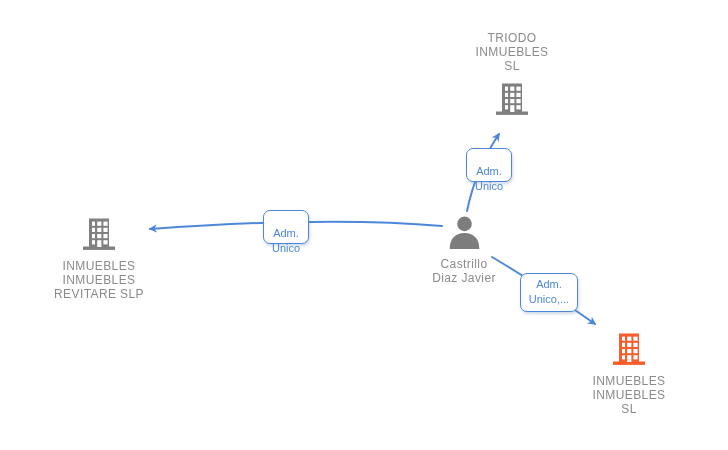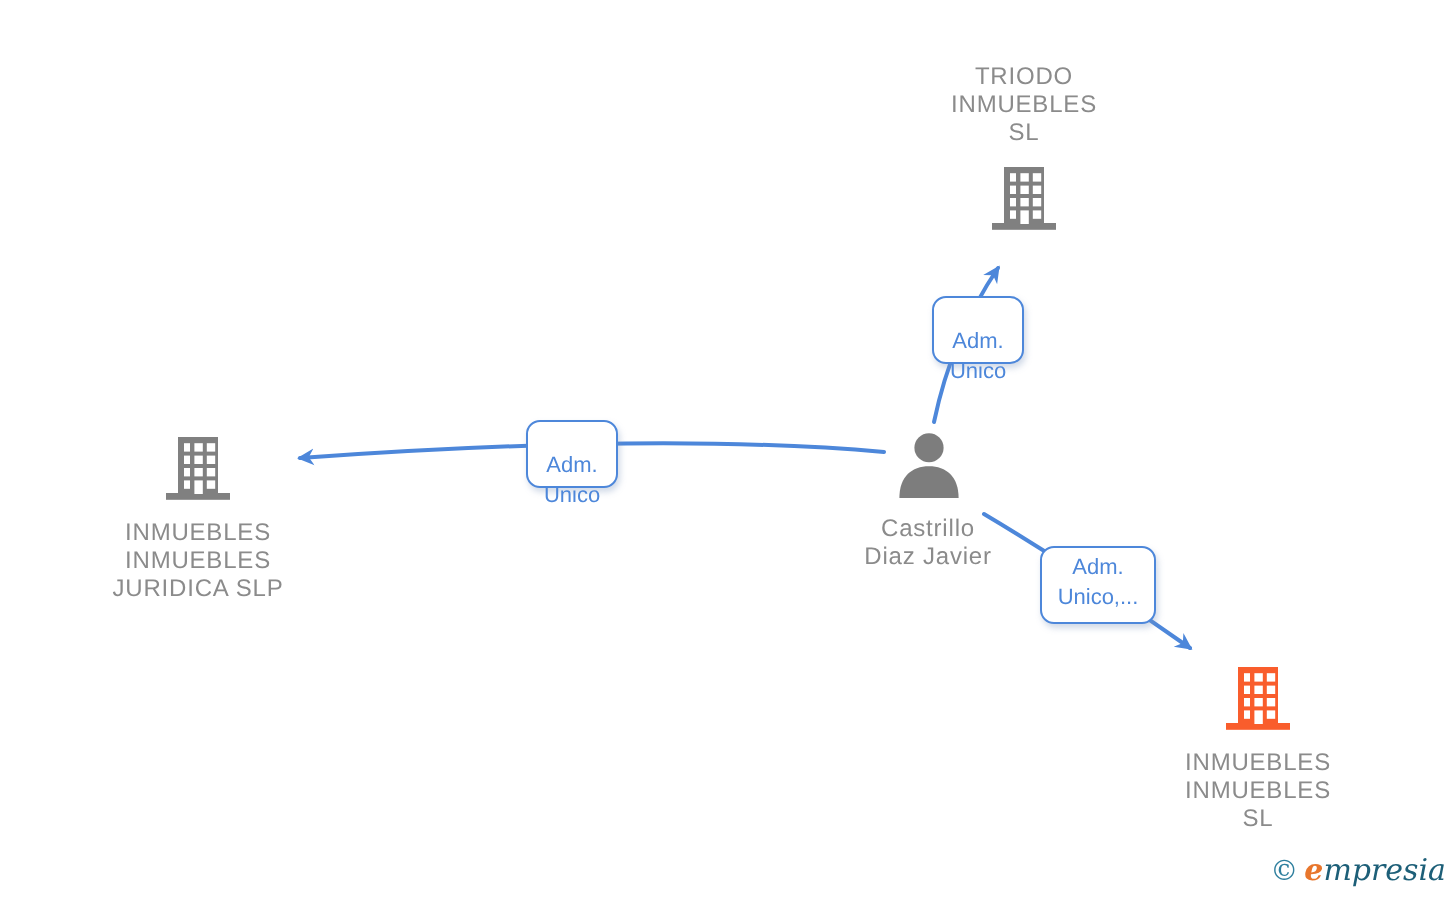--- a/index.html
+++ b/index.html
@@ -88,21 +88,21 @@
           <rect x="15.2" y="17" width="4.2" height="4.2"></rect>
           <rect x="21.4" y="17" width="4.2" height="4.2"></rect>
         <rect x="10" y="23.2" width="3" height="4.2"></rect>
           <rect x="15.2" y="23.2" width="4.2" height="6.8"></rect>
           <rect x="21.4" y="23.2" width="4.2" height="4.2"></rect>
       </g>
     </svg>
     <div class="node-label">
       <span class="ln">INMUEBLES</span>
       <span class="ln">INMUEBLES</span>
-      <span class="ln">JURIDICA SLP</span>
+      <span class="ln">REVITARE SLP</span>
     </div>
   </div>
 
   <div class="node person" style="left:404px;top:214px;width:120px;">
     <svg class="icon" width="37" height="37" viewBox="0 0 36 36">
       <circle cx="18" cy="9.6" r="7.1" fill="#7d7d7d"></circle>
       <path d="M3.6,34 C3.6,23.6 9.6,18.6 18,18.6 C26.4,18.6 32.4,23.6 32.4,34 Z" fill="#7d7d7d"></path>
     </svg>
     <div class="node-label">
       <span class="ln">Castrillo</span>
@@ -144,17 +144,14 @@
   <div class="edge-label" style="left:263px;top:210px;width:46px;height:34px;">
     <span class="ln">Adm.</span>
     <span class="ln">Unico</span>
   </div>
 
   <div class="edge-label" style="left:520px;top:273px;width:58px;height:39px;padding-top:3px;">
     <span class="ln">Adm.</span>
     <span class="ln">Unico,...</span>
   </div>
 
-  <div class="watermark">
-    <span class="wm-copy">©</span><span class="wm-e">e</span><span class="wm-rest">mpresia</span>
-  </div>
 
 </div>
 
 </body></html>

